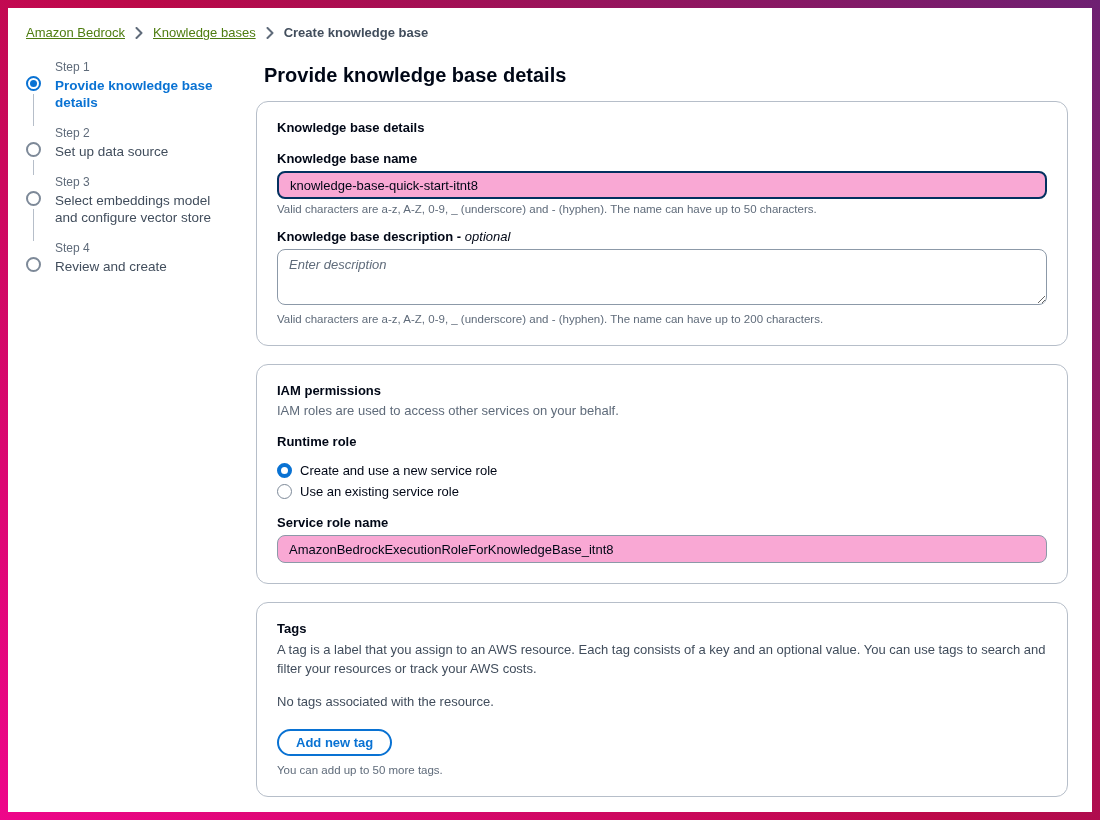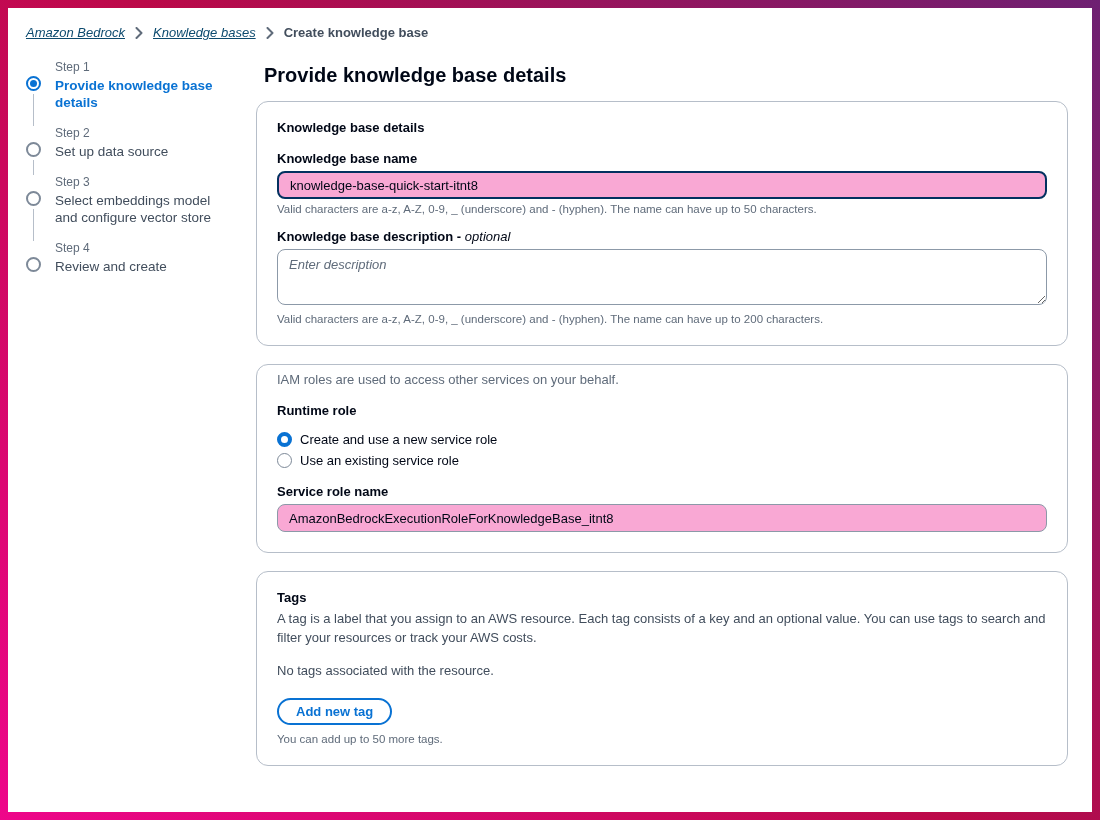--- a/index.html
+++ b/index.html
@@ -21,21 +21,21 @@
     overflow:hidden;
   }
 
   
   .breadcrumb {
     position:absolute; top:17px; left:18px;
     display:flex; align-items:center; gap:9px;
     font-size:13px;
   }
   .crumb-link {
-    color:#0c4a6e; text-decoration:underline; cursor:pointer; font-weight:400;font-style:italic;
+    color:#4d7c0f; text-decoration:underline; cursor:pointer; font-weight:400;
   }
   .crumb-current { color:#414d5c; font-weight:700; }
   .crumb-sep { display:inline-flex; align-items:center; padding:0 1px; }
 
   
   .sidebar { position:absolute; top:52px; left:18px; width:212px; }
   .step { display:flex; }
   .step-rail { width:15px; margin-right:14px; display:flex; flex-direction:column; align-items:center; padding-top:16px; flex:none; }
   .step-circle {
     width:15px; height:15px; border-radius:50%;
@@ -185,20 +185,21 @@
           <div class="field-label">
             <span>Knowledge base description -</span>
             <span class="optional">optional</span>
           </div>
           <textarea class="desc-input" placeholder="Enter description" style=""></textarea>
           <div class="helper">Valid characters are a-z, A-Z, 0-9, _ (underscore) and - (hyphen). The name can have up to 200 characters.</div>
         </div>
       </section>
 
       <section class="panel">
+        <h2>IAM permissions</h2>
         <div class="panel-desc">IAM roles are used to access other services on your behalf.</div>
 
         <div class="sub-label">Runtime role</div>
 
         <div class="radio-row">
           <span class="radio checked"></span>
           <span class="radio-label">Create and use a new service role</span>
         </div>
         <div class="radio-row">
           <span class="radio"></span>

